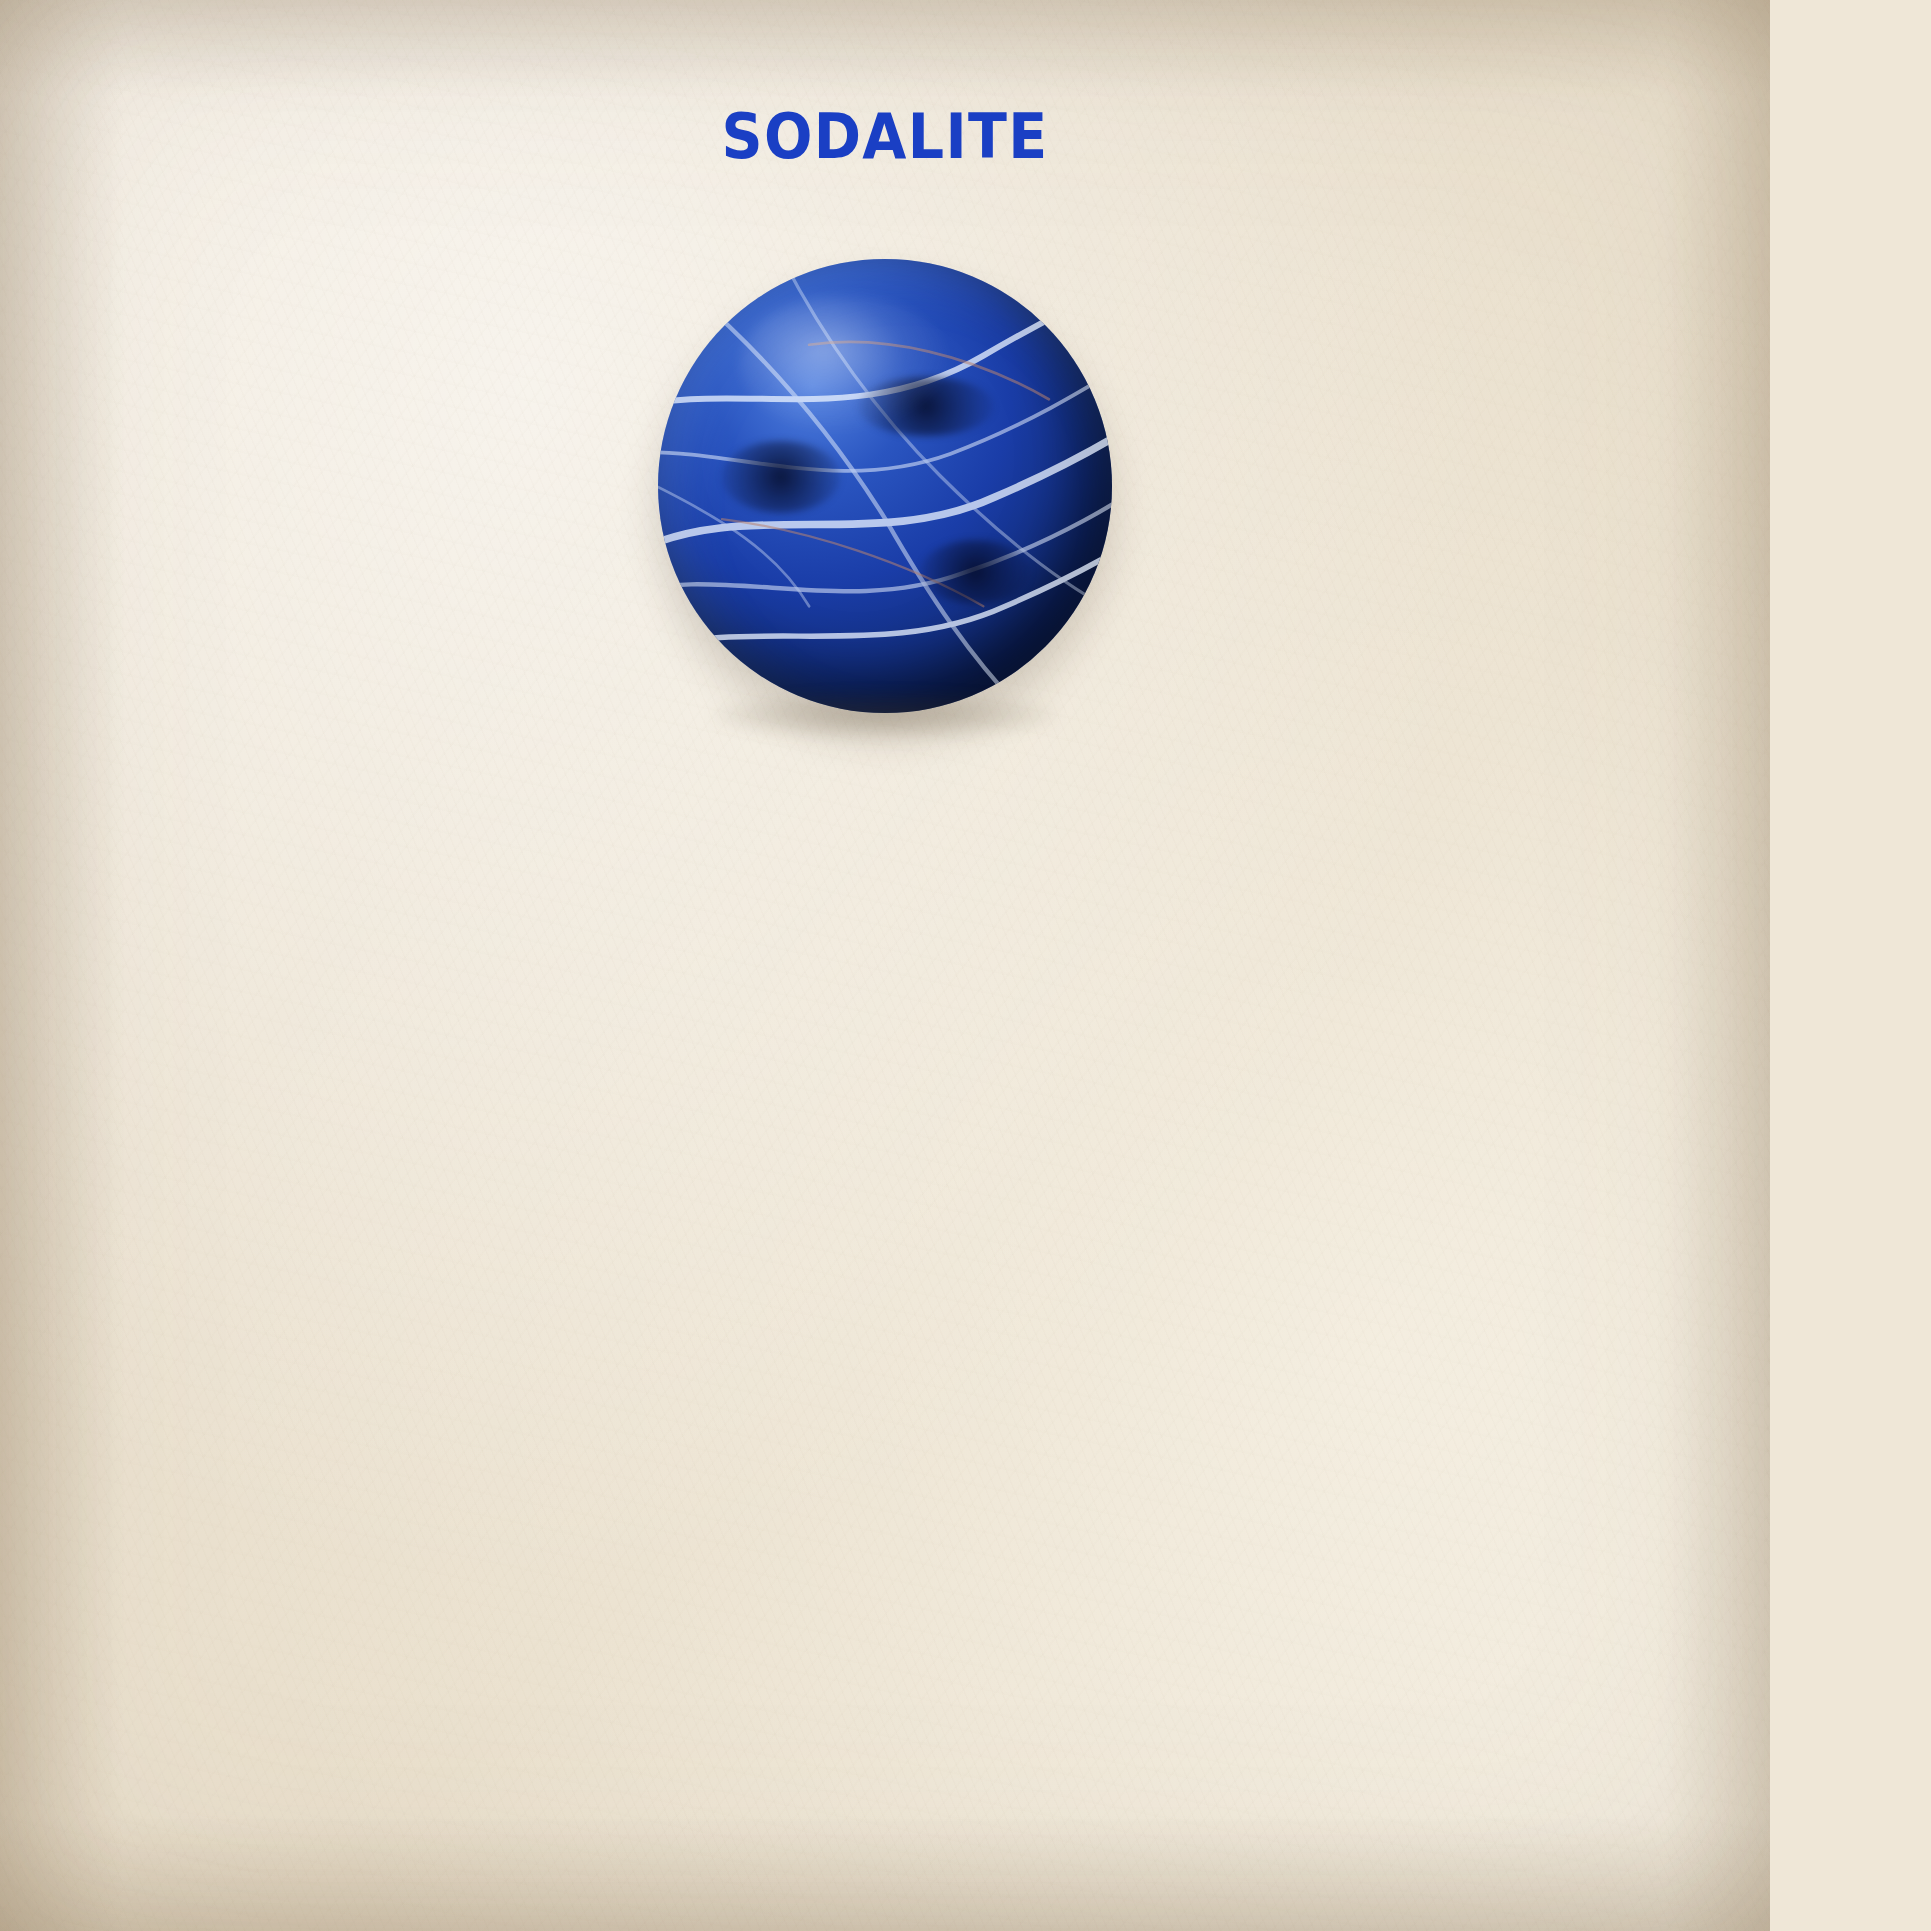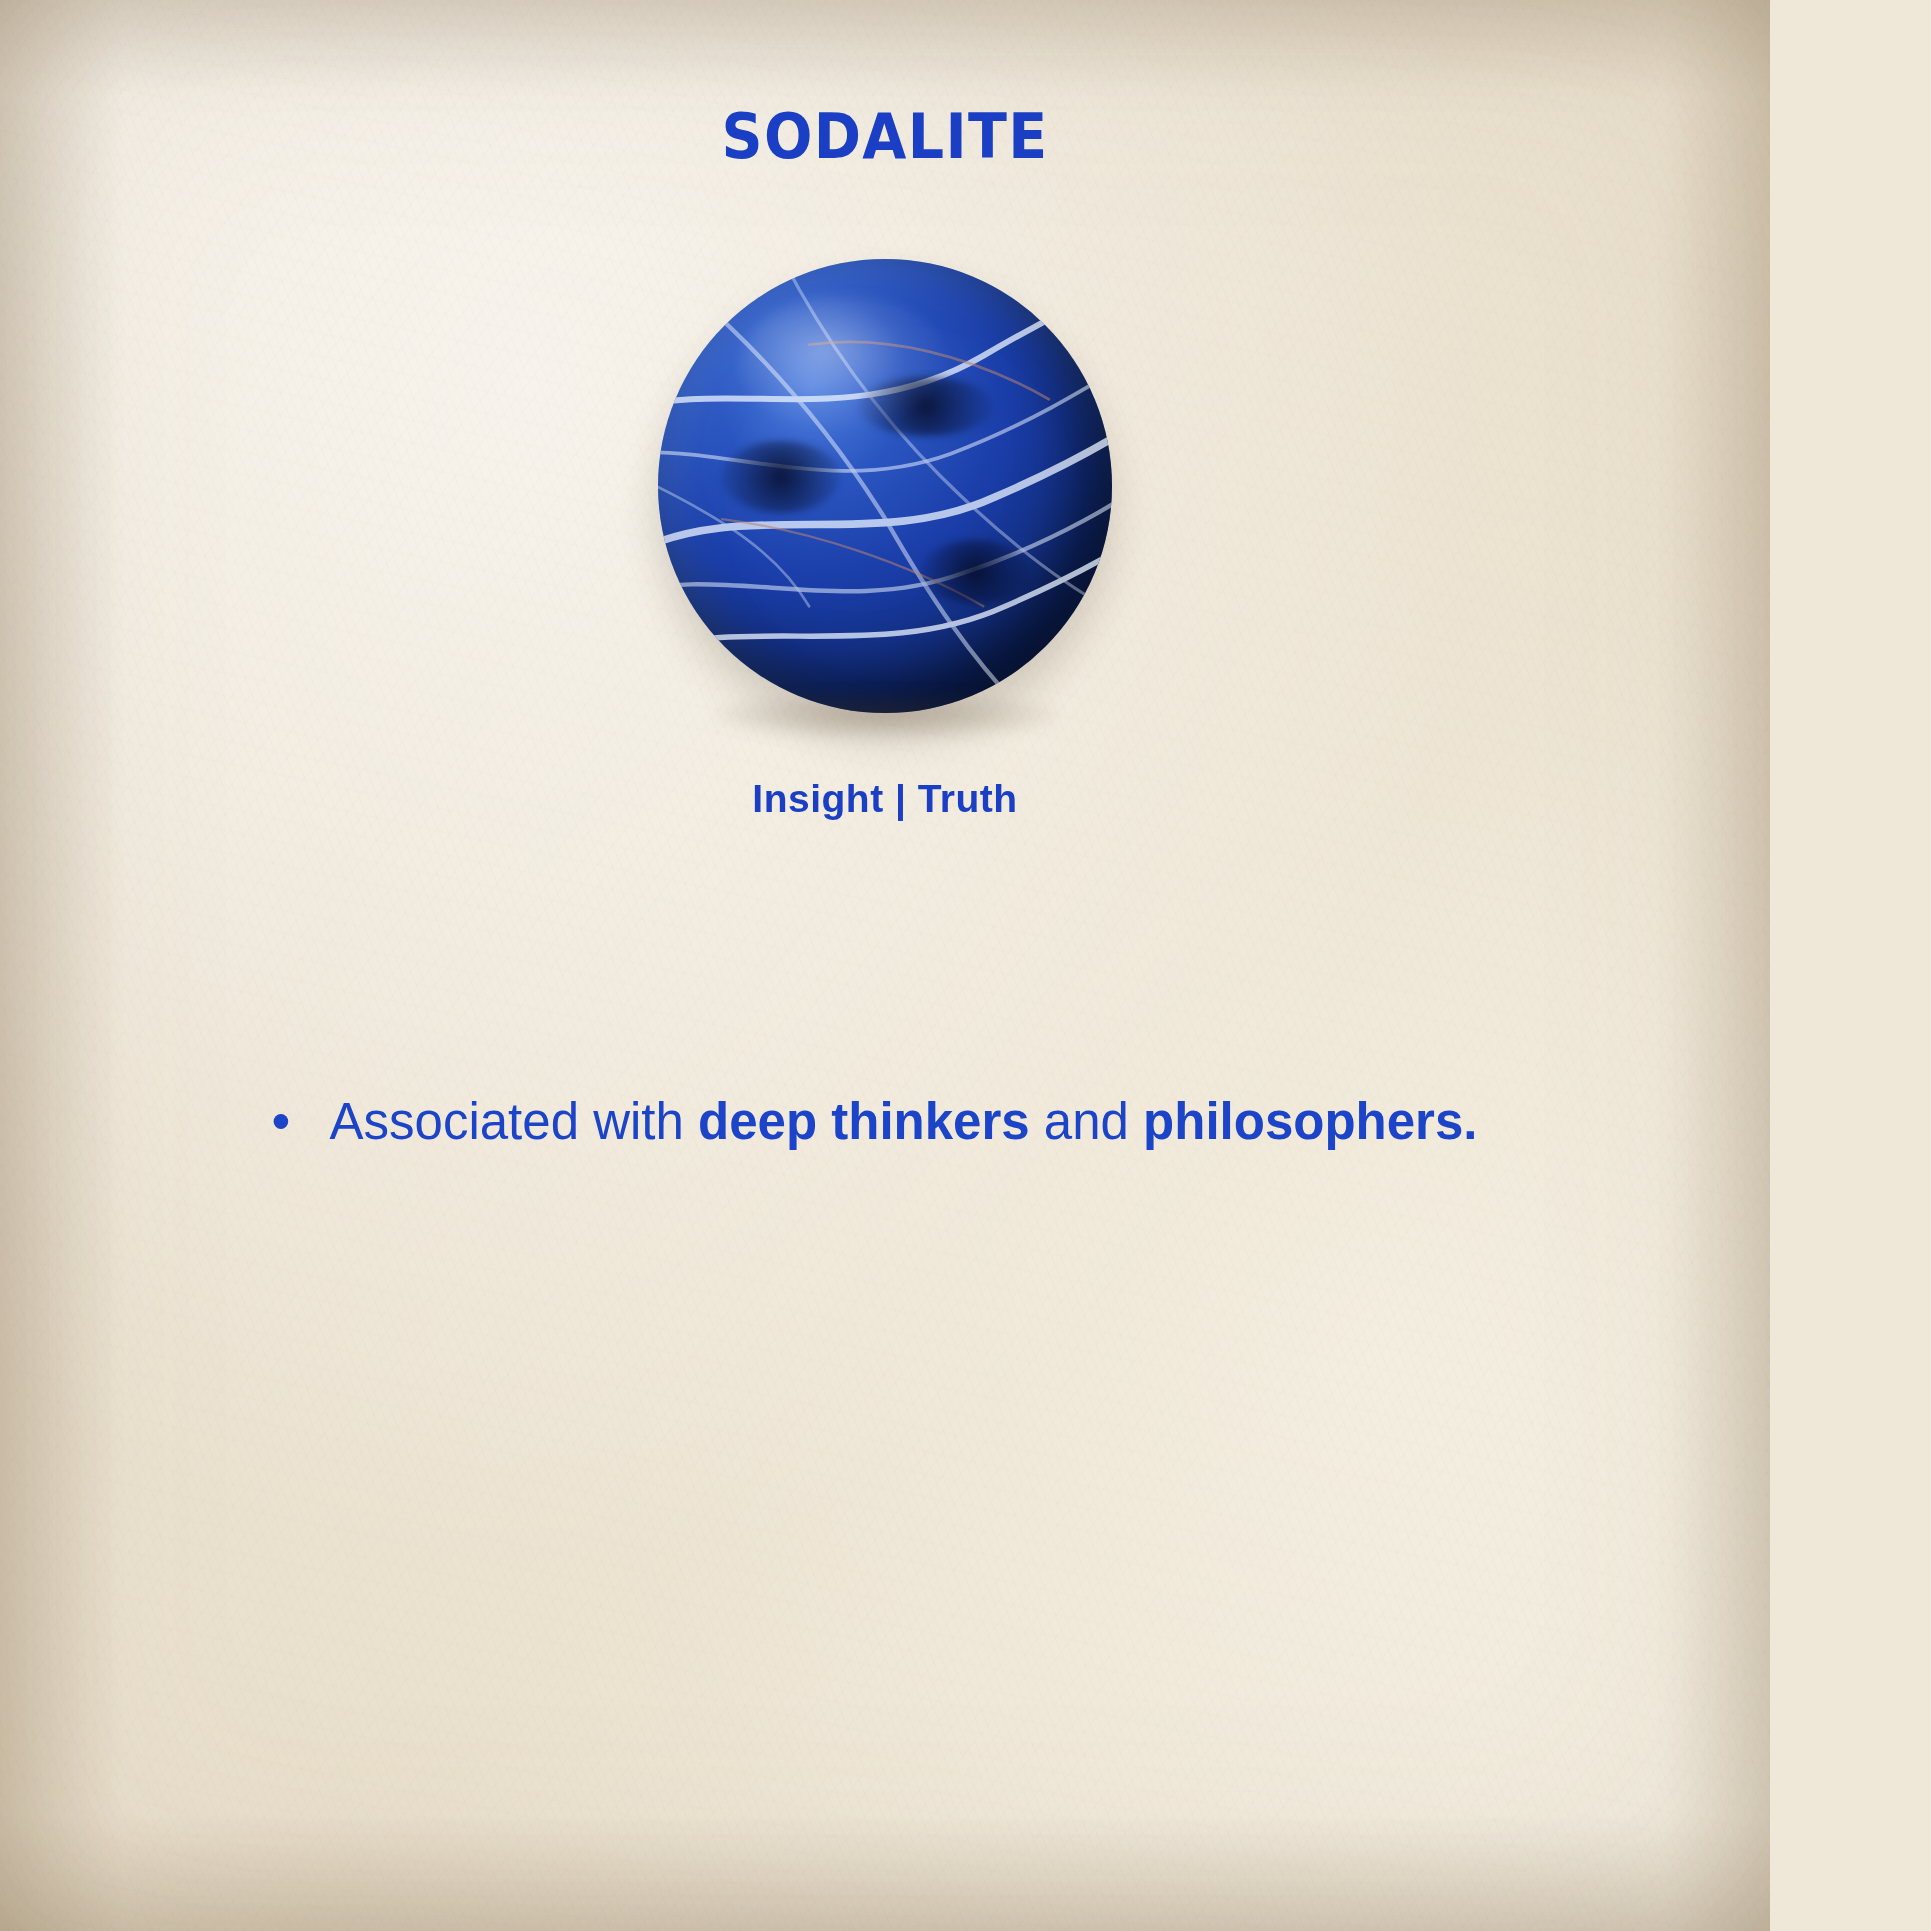--- a/index.html
+++ b/index.html
@@ -186,20 +186,18 @@
         </g>
       </svg>
       <div class="dark-blot" style="left:14%; top:40%; width:26%; height:16%;"></div>
       <div class="dark-blot" style="left:44%; top:26%; width:30%; height:13%;"></div>
       <div class="dark-blot" style="left:58%; top:62%; width:24%; height:14%;"></div>
       <div class="spec"></div>
     </div>
     <div class="stone-shadow"></div>
   </div>
 
-  <div class="subtitle">Insight  |  Truth</div>
 
   <div class="bullets">
-      <p class="bullet"><span class="dot">•  </span><span>Associated with </span><b>deep thinkers</b><span> and </span><b>philosophers.</b></p>
     </div>
 
 </div>
 
 
 </body></html>

